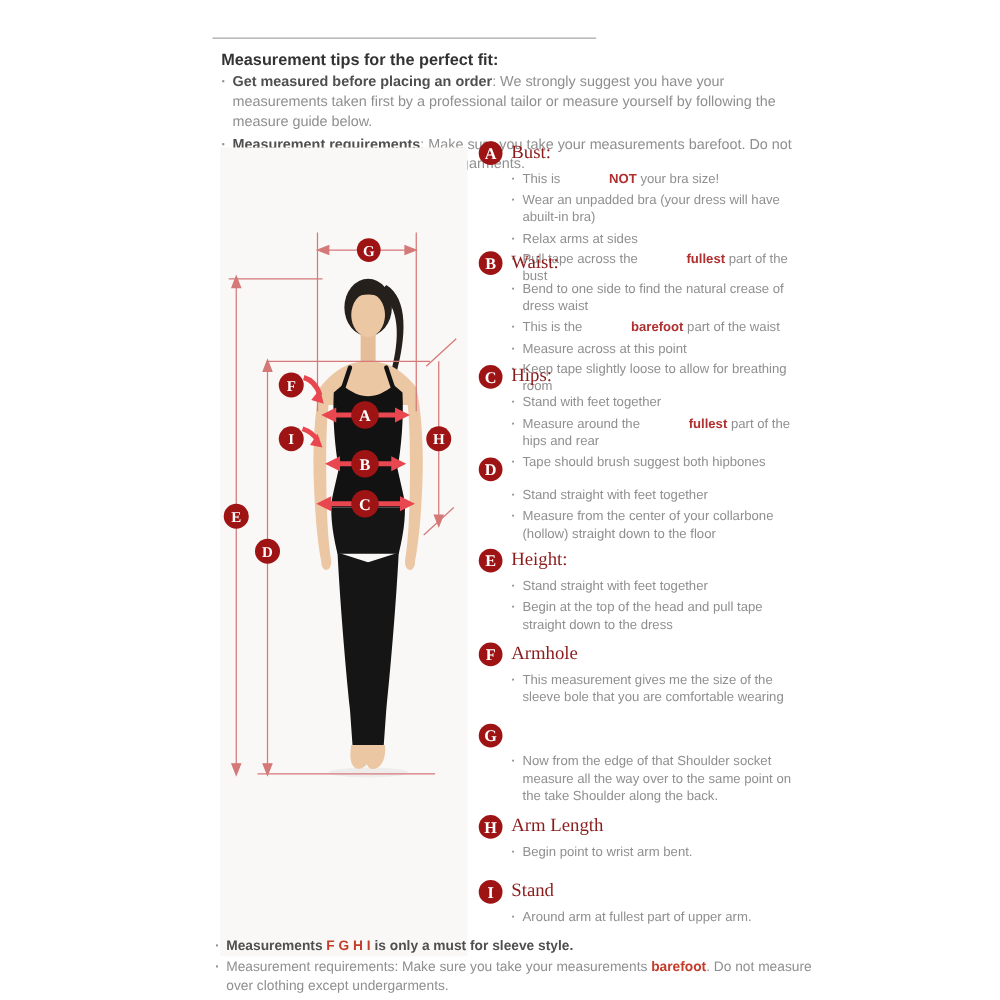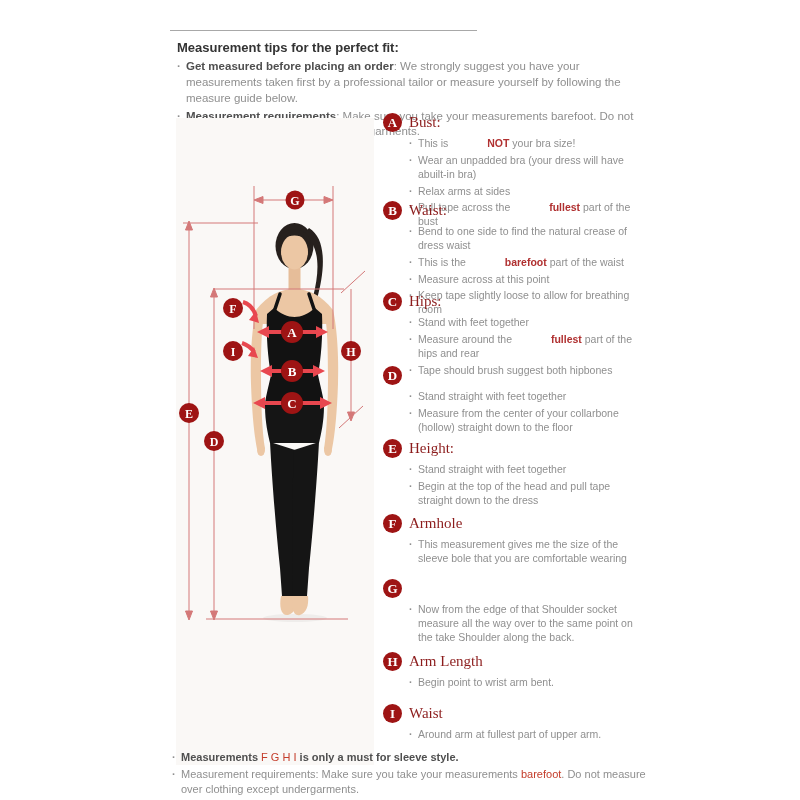--- a/index.html
+++ b/index.html
@@ -10,21 +10,21 @@
   #title-underline{position:absolute;left:170px;top:30px;width:307px;height:1px;background:#a8a8a8;}
   #tips{position:absolute;left:177px;top:40px;width:464px;}
   .tips-heading{font-size:13px;font-weight:bold;color:#333333;margin-bottom:4px;}
   .bullet{display:flex;align-items:flex-start;}
   .dot{flex:0 0 9px;color:#8f8f8f;font-weight:bold;}
   .btxt{flex:1;}
   #tips .bullet{font-size:11.5px;line-height:1.38;color:#8f8f8f;margin-bottom:2px;}
   .seg-normal{color:#8f8f8f;}
   .seg-lead{color:#4f4f4f;font-weight:bold;}
   .seg-red{color:#b03030;font-weight:bold;margin-left:36px;}
-  .seg-redbold{color:#c43c2a;font-weight:normal;}
+  .seg-redbold{color:#c43c2a;font-weight:bold;}
   #figure{position:absolute;left:170px;top:112px;width:210px;height:655px;}
   #sections{position:absolute;left:383px;top:0;width:272px;height:800px;}
   .section{position:absolute;left:0;width:272px;}
   .sec-head{display:flex;align-items:center;gap:7px;}
   .letter-badge{width:19px;height:19px;border-radius:50%;background:#9e1414;color:#ffffff;
         font-family:"Liberation Serif","DejaVu Serif",serif;font-weight:bold;font-size:13px;
         line-height:19px;text-align:center;flex:0 0 19px;}
   .sec-title{font-family:"Liberation Serif","DejaVu Serif",serif;font-size:15px;color:#8c1c1c;white-space:nowrap;}
   .sec-bullets{margin:5px 0 0 26px;width:238px;}
   .sec-bullets .bullet{font-size:10.5px;line-height:1.32;color:#8f8f8f;margin-bottom:3px;}
@@ -268,21 +268,21 @@
         <div class="sec-bullets">
           <div class="bullet">
             <span class="dot">·</span>
             <span class="btxt"><span class="seg-normal">Begin point to wrist arm bent.</span></span>
           </div>
         </div>
       </div>
       <div class="section" style="top: 704px;">
         <div class="sec-head">
           <span class="letter-badge">I</span>
-          <span class="sec-title">Waist</span>
+          <span class="sec-title">Stand</span>
         </div>
         <div class="sec-bullets">
           <div class="bullet">
             <span class="dot">·</span>
             <span class="btxt"><span class="seg-normal">Around arm at fullest part of upper arm.</span></span>
           </div>
         </div>
       </div>
     </div>
 

